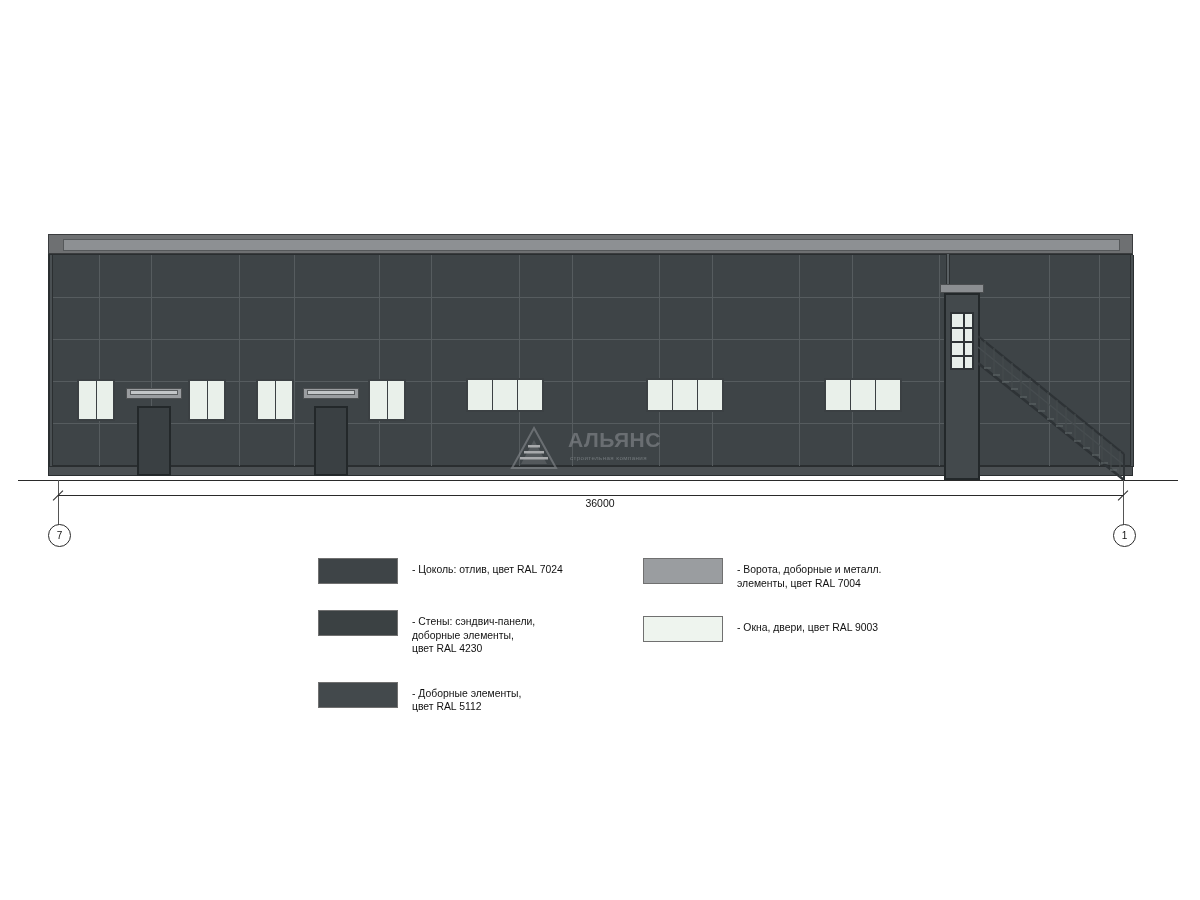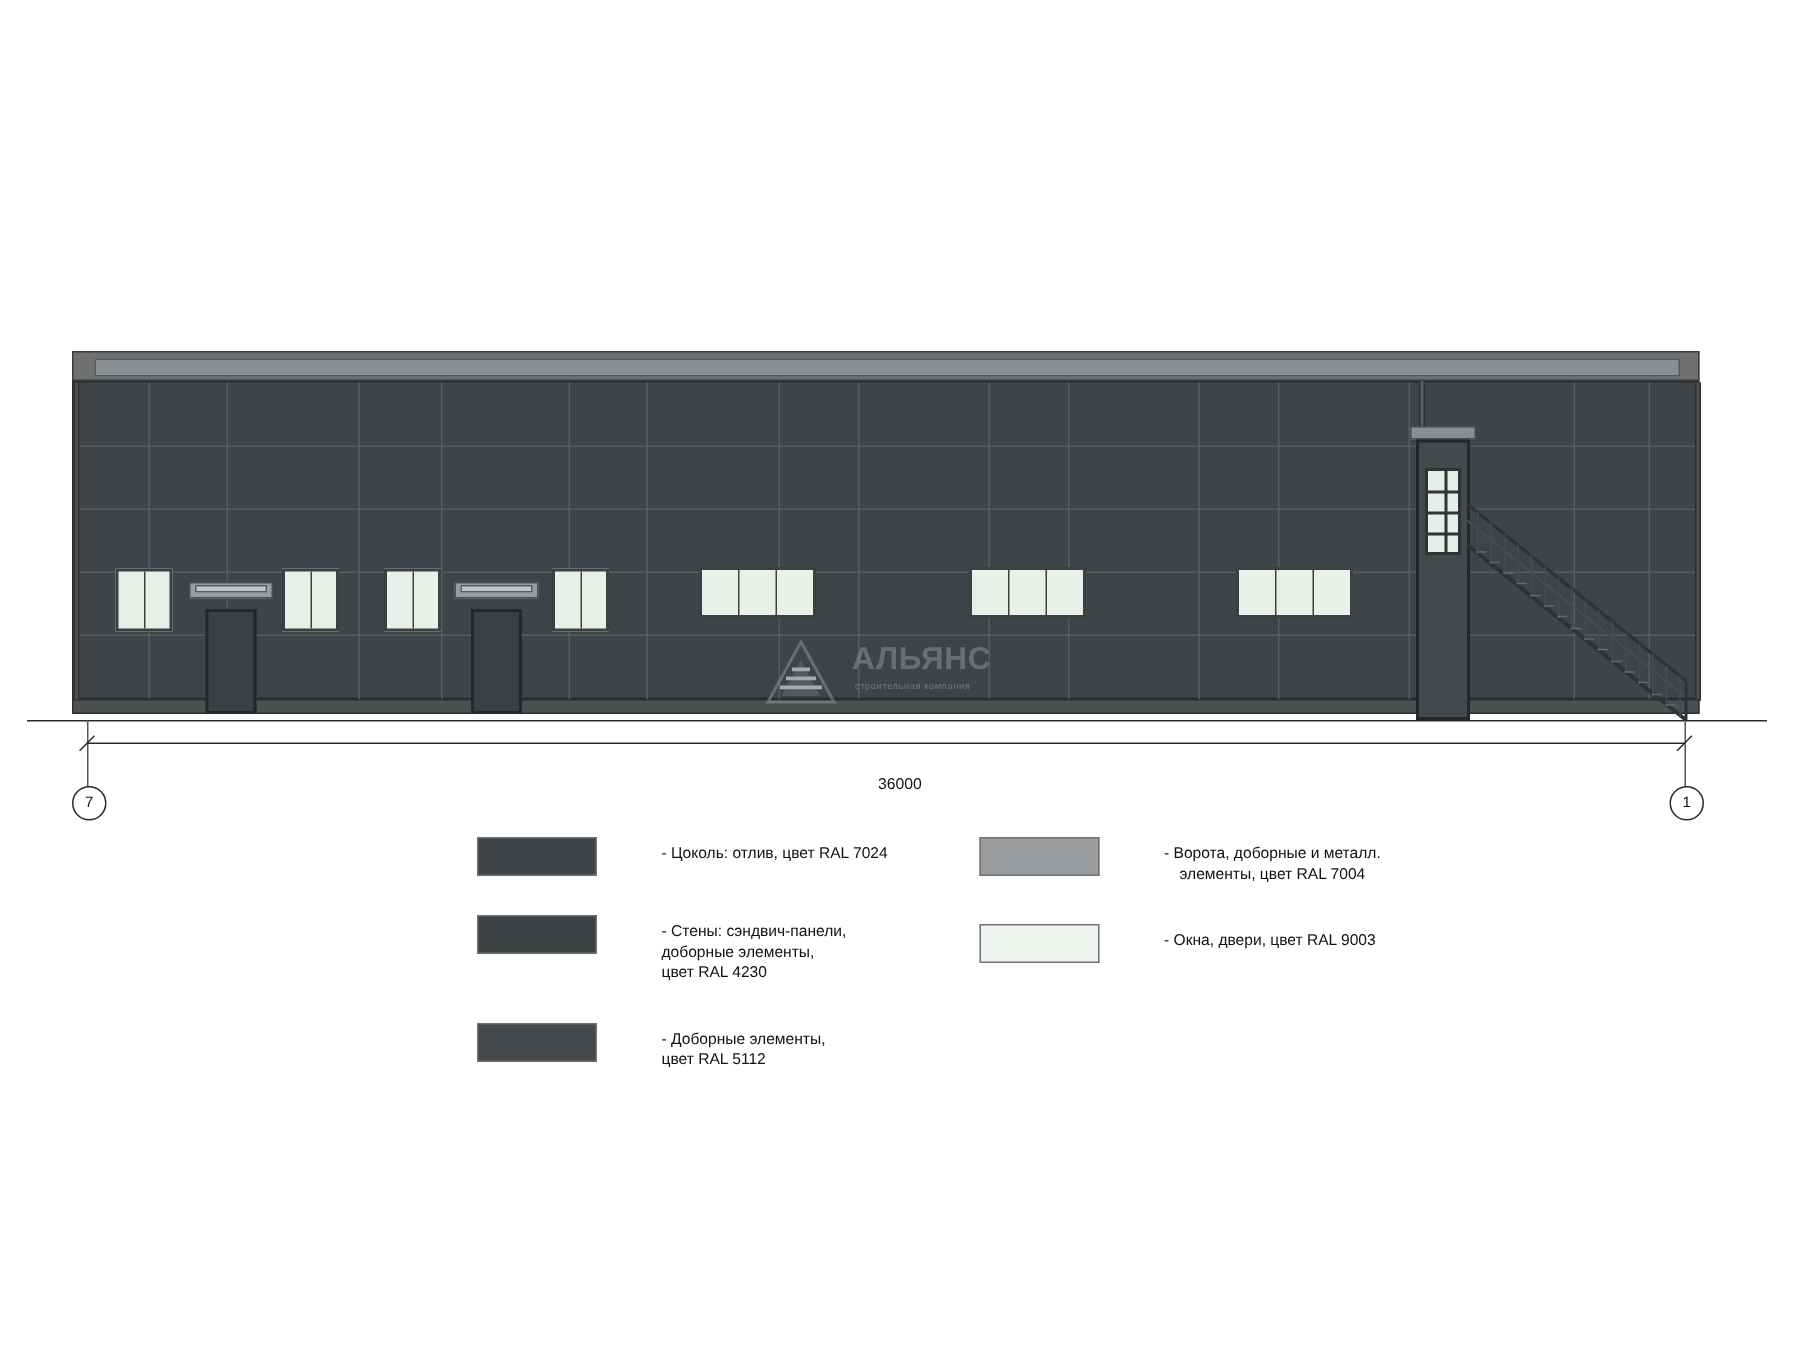--- a/index.html
+++ b/index.html
@@ -242,21 +242,20 @@
     background: #555;
   }
   .dim-text {
     position: absolute;
     top: 497px;
     left: 0;
     width: 1200px;
     text-align: center;
     font-size: 10.5px;
     color: #111;
-    margin-top: 20px;
   }
   .dim-slash {
     position: absolute;
     width: 14px;
     height: 1px;
     background: #2a2a2a;
     transform: rotate(-45deg);
   }
 
   
@@ -284,27 +283,26 @@
     position: absolute;
     left: 318px;
     top: 558px;
     width: 640px;
   }
   .legend-col {
     position: absolute;
     top: 0;
   }
   .legend-col.left { left: 0; width: 320px; }
-  .legend-col.right { left: 335px; width: 315px; text-align: center; }
+  .legend-col.right { left: 325px; width: 315px; }
   .legend-row {
     position: relative;
     display: flex;
     align-items: flex-start;
     margin-bottom: 26px;
-    gap: 29px;
   }
   .legend-swatch {
     width: 80px;
     height: 26px;
     flex: 0 0 80px;
     border: 1px solid #707070;
     box-sizing: border-box;
   }
   .legend-label {
     margin-left: 14px;

